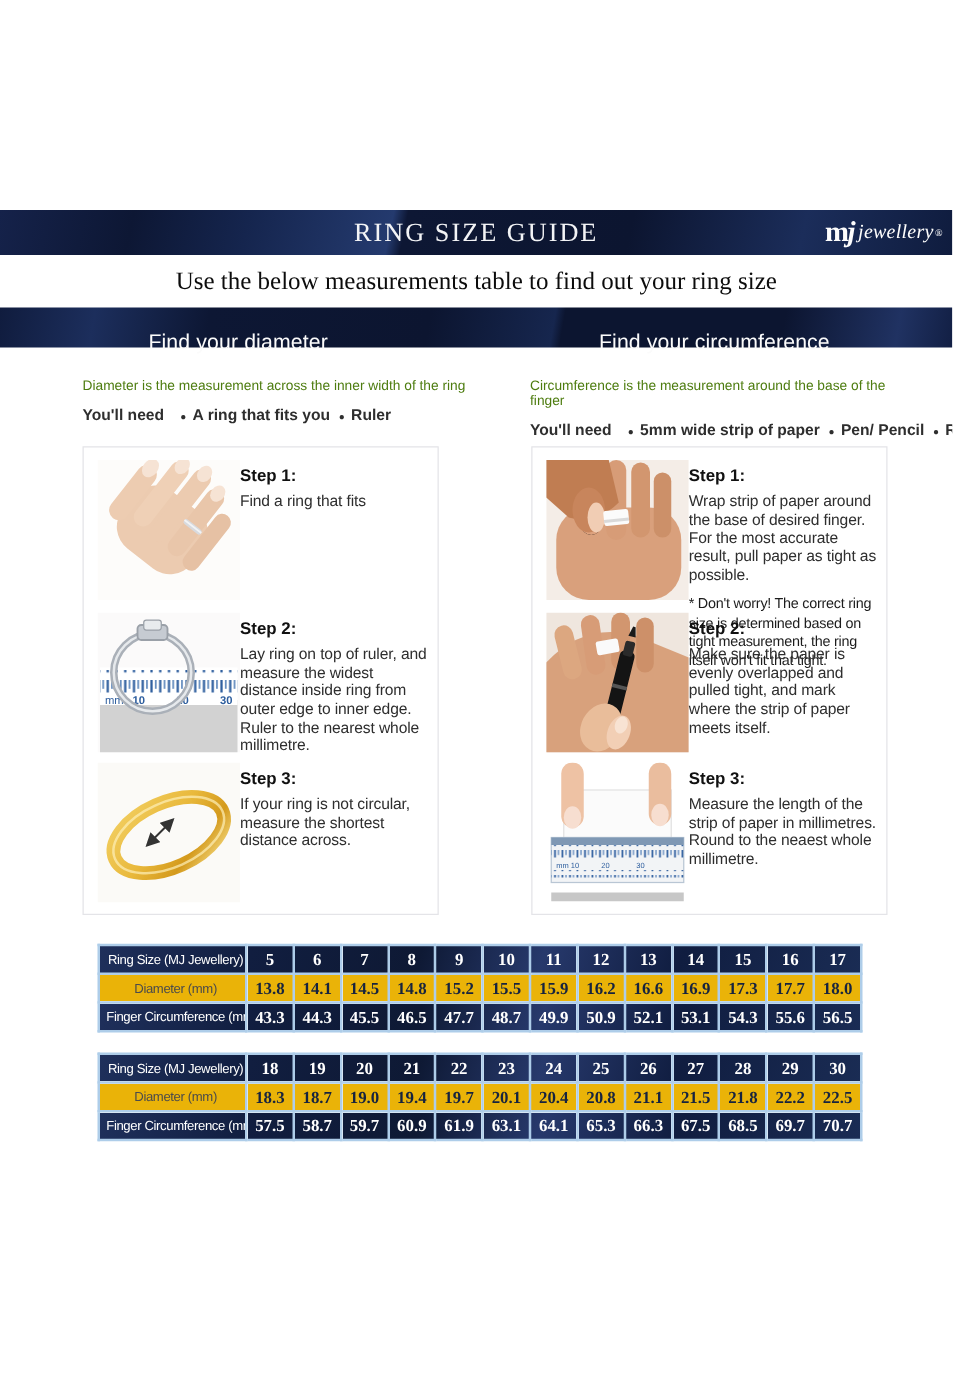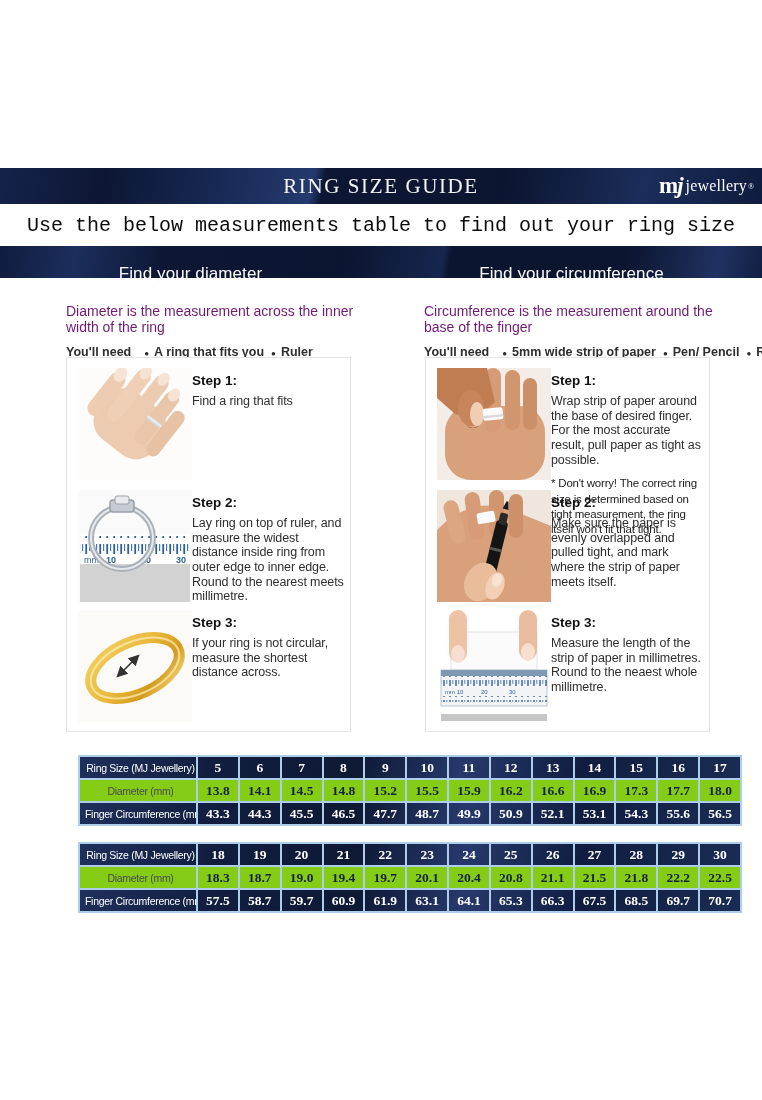--- a/index.html
+++ b/index.html
@@ -15,45 +15,45 @@
         #0c1530 66%, #1b2d5a 84%, #0f1c3e 100%);
   }
   .top-title {
     position:absolute; left:0; right:0; top:0; height:36px; line-height:37px;
     text-align:center; font-family:"Liberation Serif", serif;
     font-size:21px; color:#f3f4f6; letter-spacing:1.6px;
   }
   .logo { position:absolute; right:8px; top:0; height:36px; display:flex; align-items:center; color:#fdfdfd; font-family:"Liberation Serif", serif; }
   .logo-mj { font-size:23px; font-weight:bold; letter-spacing:-1px; }
   .logo-mj i { font-style:italic; }
-  .logo-name { font-size:16px; margin-left:3px; letter-spacing:0.2px; }
+  .logo-name { font-size:16px; margin-left:3px; letter-spacing:0.2px;font-style:italic; }
   .logo-reg { font-size:8px; vertical-align:super; margin-left:1px; }
 
   
   .subtitle-strip {
     position:absolute; left:0; top:204px; width:762px; height:42px; background:#fff;
     text-align:center; line-height:43px;
-    font-family:Liberation Mono, monospace; font-size:20px; color:#0c0c0c;
+    font-family:Liberation Serif, serif; font-size:20px; color:#0c0c0c;
   }
 
   
   .section-bar {
     position:absolute; left:0; top:246px; width:762px; height:32px; display:flex;
     background:
       linear-gradient(100deg,
         #101c3e 0%, #1c2e5c 10%, #0d1734 22%, #0c1530 45%, #16264e 58%,
         #0c1530 59%, #0c1530 82%, #203262 94%, #121f44 100%);
   }
   .section-half { width:50%; text-align:center; line-height:32px; color:#fbfbfb; font-size:17px; letter-spacing:0.1px;margin-top:12px; }
 
   
   .col-intro { position:absolute; top:303px; width:310px; }
   .col-intro.left { left:66px; }
   .col-intro.right { left:424px; }
-  .intro-desc { font-size:14px; color:#701a75; }
+  .intro-desc { font-size:11px; color:#4d7c0f; }
   .need-line { margin-top:10px; font-size:12.5px; font-weight:bold; color:#2e2e2e; display:flex; align-items:flex-start; flex-wrap:nowrap; white-space:nowrap; }
   .need-label { margin-right:6px; }
   .bullet { font-size:8px; margin:0 5px 0 7px; color:#2e2e2e; }
   .need-item { }
 
   
   .panel { position:absolute; top:357px; width:285px; height:375px; background:#fff; border:1px solid #e4e4e8; }
   .panel.left { left:66px; }
   .panel.right { left:425px; }
   .step-row { position:absolute; left:11px; right:5px; display:flex; }
@@ -61,31 +61,31 @@
   .step-row.r2 { top:132px; }
   .step-row.r3 { top:252px; }
   .step-img { width:114px; height:112px; flex:0 0 114px; }
   .step-img svg { display:block; width:114px; height:112px; }
   .step-body { padding-top:5px; }
   .step-title { font-size:13.5px; font-weight:bold; color:#111; margin-bottom:6px; }
   .step-text { font-size:12.5px; color:#2e2e2e; line-height:1.17; letter-spacing:-0.1px; }
   .step-note { margin-top:9px; font-size:11.5px; color:#1c1c1c; line-height:1.34; letter-spacing:-0.2px; }
 
   
-  table.size-table { position:absolute; left:78px; width:664px; border-collapse:collapse; table-layout:fixed;padding-left:32px; }
+  table.size-table { position:absolute; left:78px; width:612px; border-collapse:collapse; table-layout:fixed;padding-left:32px; }
   table.size-table.t1 { top:755px; }
   table.size-table.t2 { top:842px; }
   table.size-table td { border:2px solid #aecde9; height:23px; text-align:center; vertical-align:middle; overflow:hidden; }
   tr.row-dark {
     background:
       linear-gradient(108deg,
         #1f305c 0%, #111e40 20%, #0e1934 42%, #27396c 58%, #101d40 76%, #1a2c54 100%);
     color:#fff;
   }
-  tr.row-light { background:#84cc16; }
+  tr.row-light { background:#eab308; }
   td.label-cell { text-align:left; padding-left:5px; font-size:10.5px; letter-spacing:-0.3px; white-space:nowrap; }
   tr.row-light td.label-cell { color:#4b4b4b; }
   td.num-cell { font-family:"Liberation Serif", serif; font-size:13.5px; font-weight:bold; }
   tr.row-light td.num-cell { color:#16233f; }
 </style>
 </head>
 <body>
 
 <div class="page">
 
@@ -167,21 +167,21 @@
           <text x="63" y="73" font-family="Liberation Sans, sans-serif" font-size="9" font-weight="bold" fill="#2e5e9e">20</text>
           <text x="98" y="73" font-family="Liberation Sans, sans-serif" font-size="9" font-weight="bold" fill="#2e5e9e">30</text>
           <circle cx="44" cy="48" r="31" fill="none" stroke="#aab0b8" stroke-width="6"></circle>
           <circle cx="44" cy="48" r="31" fill="none" stroke="#e6e9ec" stroke-width="2"></circle>
           <rect x="32" y="10" width="24" height="12" rx="3" fill="#c6cbd2" stroke="#9aa0a8" stroke-width="1.5"></rect>
           <rect x="37" y="6" width="14" height="8" rx="2" fill="#e8ebee" stroke="#9aa0a8" stroke-width="1"></rect>
         </svg>
       </div>
       <div class="step-body">
         <div class="step-title">Step 2:</div>
-        <div class="step-text">Lay ring on top of ruler, and measure the widest distance inside ring from outer edge to inner edge. Round to the nearest meets millimetre.</div>
+        <div class="step-text">Lay ring on top of ruler, and measure the widest distance inside ring from outer edge to inner edge. Ruler to the nearest whole millimetre.</div>
       </div>
     </div>
 
     <div class="step-row r3">
       <div class="step-img">
         <svg viewBox="0 0 114 112">
           <defs>
             <linearGradient id="gold" x1="0" y1="0" x2="1" y2="1">
               <stop offset="0" stop-color="#f2cf62"></stop>
               <stop offset="0.45" stop-color="#e9b93c"></stop>

